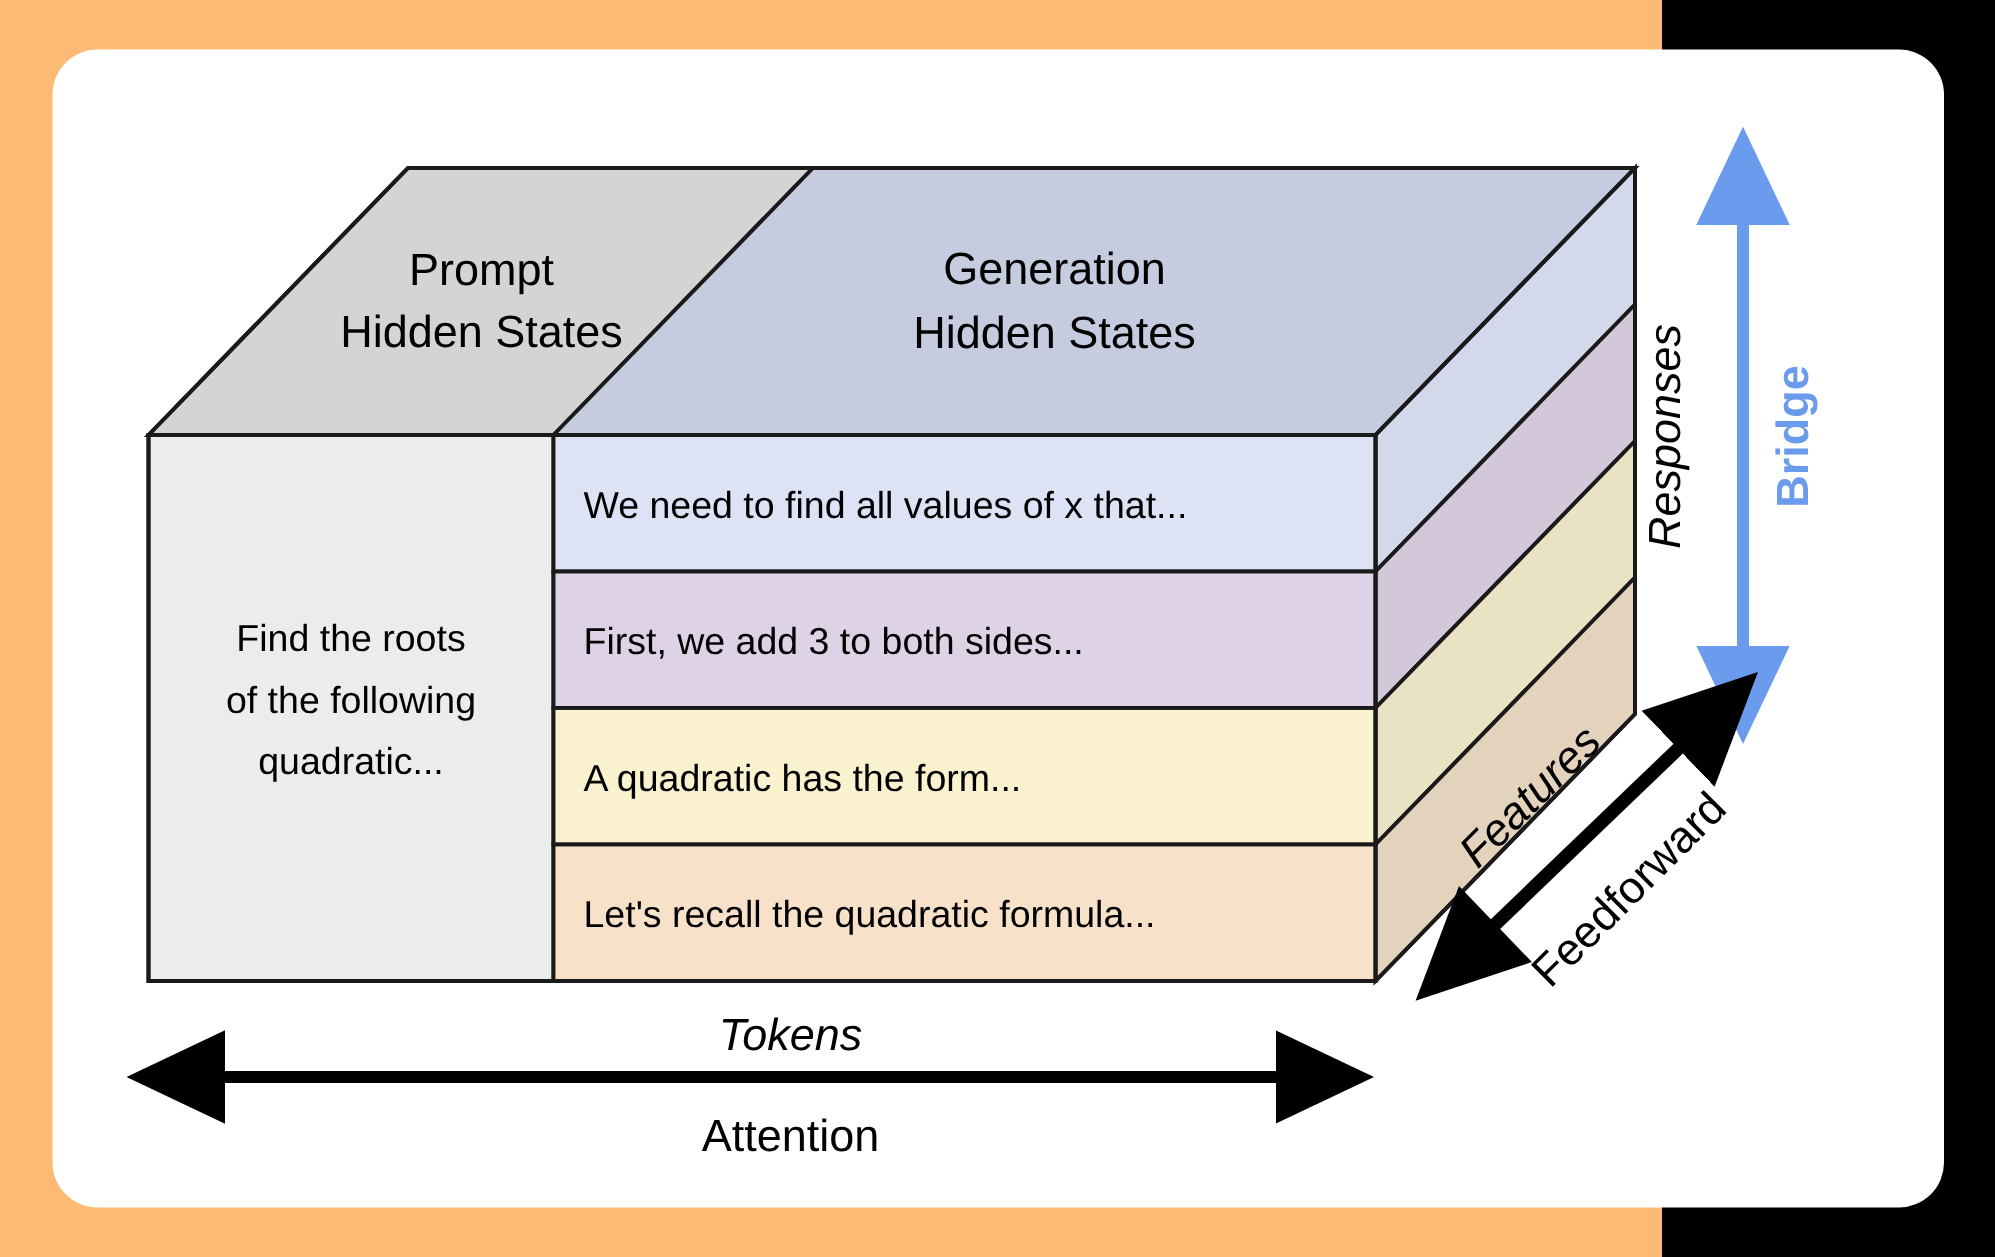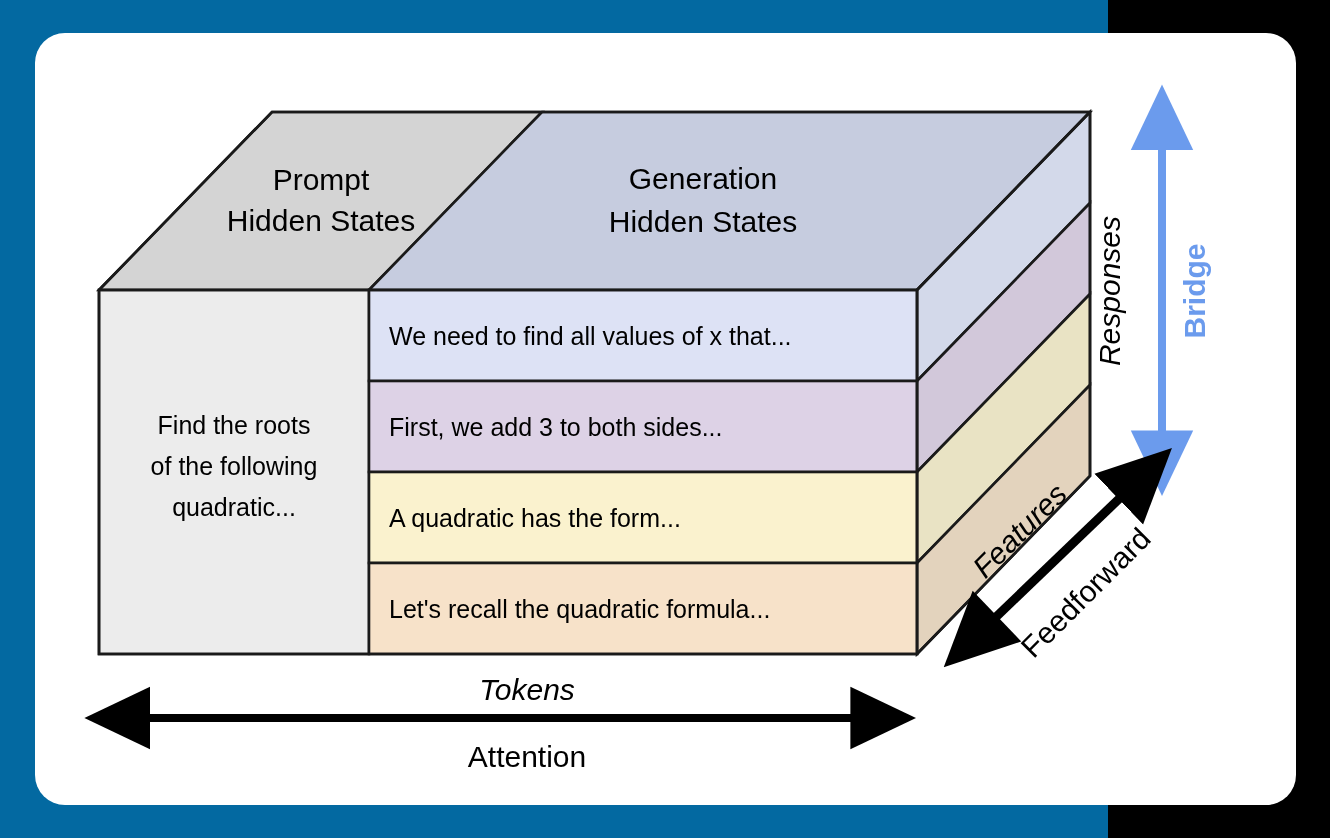--- a/index.html
+++ b/index.html
@@ -10,21 +10,21 @@
   body {
     width: 1330px;
     height: 838px;
     font-family: "Liberation Sans", sans-serif;
     overflow: hidden;
   }
   #stage {
     position: relative;
     width: 1108px;
     height: 838px;
-    background: #0369a1;
+    background: #fdba74;
   }
   #card {
     position: absolute;
     left: 35px;
     top: 33px;
     width: 1261px;
     height: 772px;
     background: #ffffff;
     border-radius: 30px;
   }

